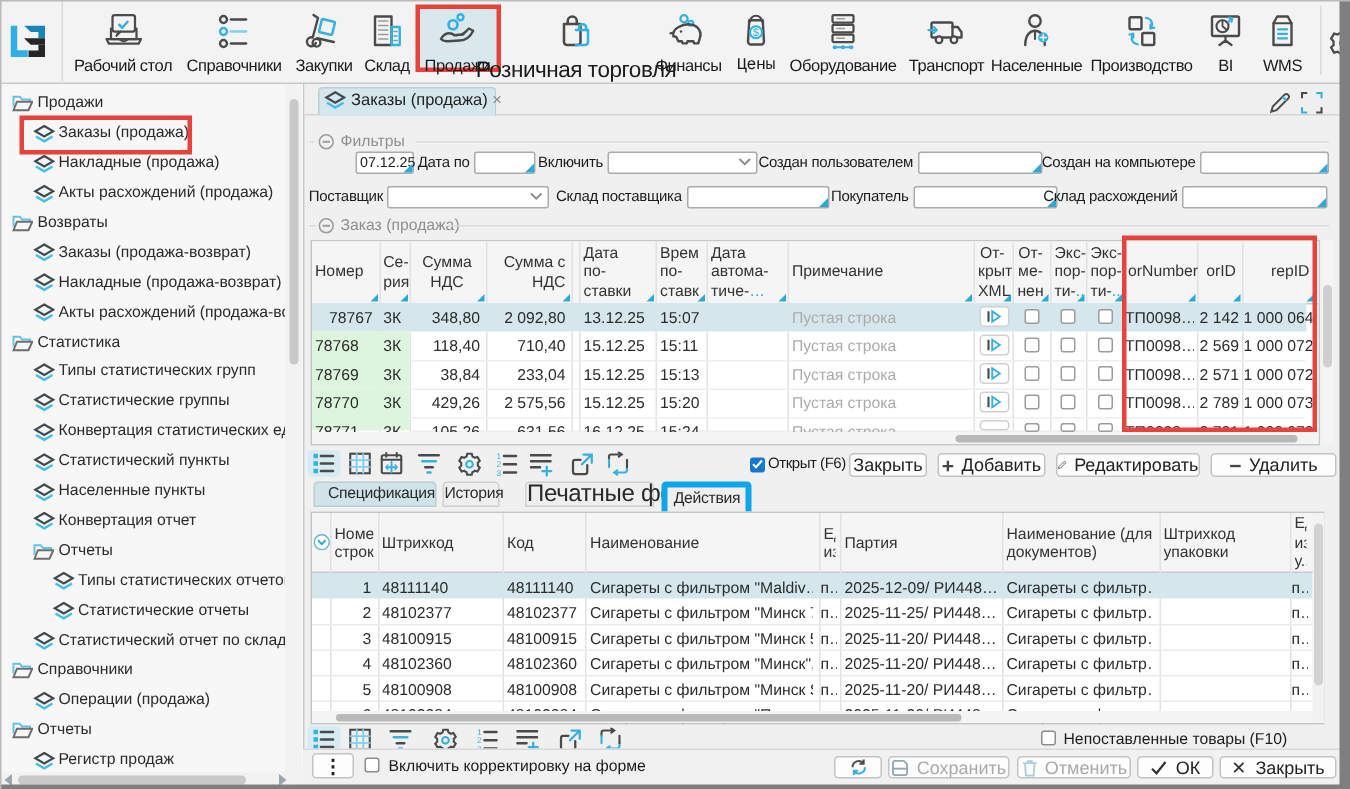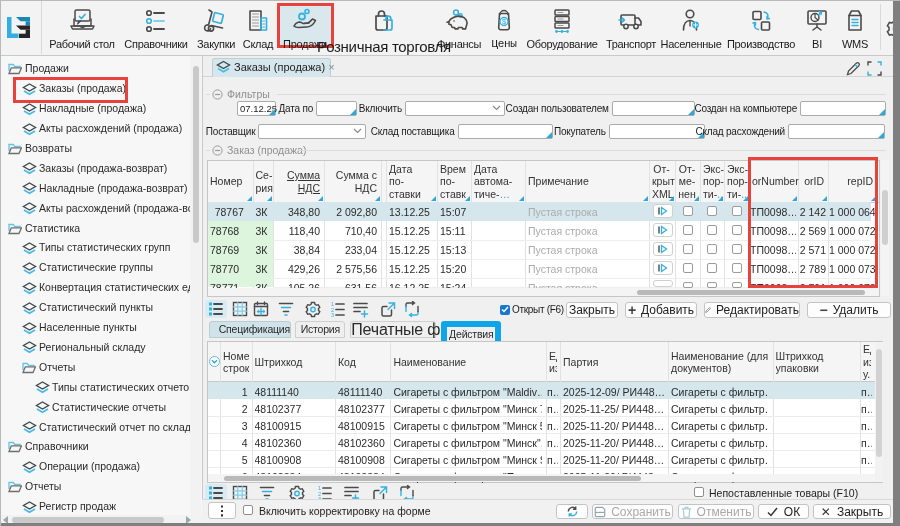--- a/index.html
+++ b/index.html
@@ -209,21 +209,21 @@
 <div class="lbl" style="left:39px;top:301.1px;max-width:153px;overflow:hidden;color:#2a2a2a;font-size:10.5px;">Статистический пункты</div>
 <svg class="ab" style="left:22px;top:321.5px" width="15" height="13" viewBox="0 0 15 13" fill="none">
     <path d="M2 8 l5.5 3.2 L13 8" stroke="#45bdea" stroke-width="1.6"></path>
     <path d="M7.5 1 L13.5 4.5 7.5 8 1.5 4.5 Z" fill="#f7f7f7" stroke="#3f4a4f" stroke-width="1.4"></path>
   </svg>
 <div class="lbl" style="left:39px;top:321.0px;max-width:153px;overflow:hidden;color:#2a2a2a;font-size:10.5px;">Населенные пункты</div>
 <svg class="ab" style="left:22px;top:341.4px" width="15" height="13" viewBox="0 0 15 13" fill="none">
     <path d="M2 8 l5.5 3.2 L13 8" stroke="#45bdea" stroke-width="1.6"></path>
     <path d="M7.5 1 L13.5 4.5 7.5 8 1.5 4.5 Z" fill="#f7f7f7" stroke="#3f4a4f" stroke-width="1.4"></path>
   </svg>
-<div class="lbl" style="left:39px;top:340.9px;max-width:153px;overflow:hidden;color:#2a2a2a;font-size:10.5px;">Региональный складу</div>
+<div class="lbl" style="left:39px;top:340.9px;max-width:153px;overflow:hidden;color:#2a2a2a;font-size:10.5px;">Конвертация отчет</div>
 <svg class="ab" style="left:22px;top:361.8px" width="14" height="12" viewBox="0 0 14 12" fill="none">
     <path d="M1 8 V1.5 h4.2 l1.5 1.8 H12 V4.5" stroke="#62c3e8" stroke-width="1.3"></path>
     <path d="M1 10.5 L3.3 4.8 H13.5 L11 10.5 Z" stroke="#6e6e6e" stroke-width="1.3"></path>
   </svg>
 <div class="lbl" style="left:39px;top:360.8px;max-width:153px;overflow:hidden;color:#2a2a2a;font-size:10.5px;">Отчеты</div>
 <svg class="ab" style="left:35px;top:381.2px" width="15" height="13" viewBox="0 0 15 13" fill="none">
     <path d="M2 8 l5.5 3.2 L13 8" stroke="#45bdea" stroke-width="1.6"></path>
     <path d="M7.5 1 L13.5 4.5 7.5 8 1.5 4.5 Z" fill="#f7f7f7" stroke="#3f4a4f" stroke-width="1.4"></path>
   </svg>
 <div class="lbl" style="left:52px;top:380.7px;max-width:140px;overflow:hidden;color:#2a2a2a;font-size:10.5px;">Типы статистических отчетов</div>
@@ -357,21 +357,21 @@
 <div class="ab" style="left:700.0px;top:161px;width:1px;height:127px;background:#e2e2e2;"></div>
 <div class="ab" style="left:724.0px;top:161px;width:1px;height:127px;background:#e2e2e2;"></div>
 <div class="ab" style="left:749.0px;top:161px;width:1px;height:127px;background:#e2e2e2;"></div>
 <div class="ab" style="left:798.0px;top:161px;width:1px;height:127px;background:#e2e2e2;"></div>
 <div class="ab" style="left:828.0px;top:161px;width:1px;height:127px;background:#e2e2e2;"></div>
 <div class="ab" style="left:877.0px;top:161px;width:1px;height:127px;background:#e2e2e2;"></div>
 <div class="hcell" style="left:210.0px;top:175.2px;width:38.5px;text-align:left;line-height:12.5px;">Номер</div>
 <div class="ab" style="left:246.5px;top:196px;width:0;height:0;border-left:5px solid transparent;border-bottom:5px solid #2da9d7;"></div>
 <div class="hcell" style="left:255.5px;top:169.0px;width:13.5px;text-align:left;line-height:12.5px;">Се-<br>рия</div>
 <div class="ab" style="left:267.0px;top:196px;width:0;height:0;border-left:5px solid transparent;border-bottom:5px solid #2da9d7;"></div>
-<div class="hcell" style="left:276.0px;top:169.0px;width:44.0px;text-align:right;line-height:12.5px;text-decoration:underline;">Сумма<br>НДС</div>
+<div class="hcell" style="left:276.0px;top:169.0px;width:44.0px;text-align:center;line-height:12.5px;">Сумма<br>НДС</div>
 <div class="ab" style="left:318.0px;top:196px;width:0;height:0;border-left:5px solid transparent;border-bottom:5px solid #2da9d7;"></div>
 <div class="hcell" style="left:327.0px;top:169.0px;width:50.0px;text-align:right;line-height:12.5px;">Сумма с<br>НДС</div>
 <div class="ab" style="left:375.0px;top:196px;width:0;height:0;border-left:5px solid transparent;border-bottom:5px solid #2da9d7;"></div>
 <div class="hcell" style="left:389.0px;top:162.8px;width:44.0px;text-align:left;line-height:12.5px;">Дата<br>по-<br>ставки</div>
 <div class="ab" style="left:431.0px;top:196px;width:0;height:0;border-left:5px solid transparent;border-bottom:5px solid #2da9d7;"></div>
 <div class="hcell" style="left:440.0px;top:162.8px;width:27.0px;text-align:left;line-height:12.5px;">Врем<br>по-<br>ставк</div>
 <div class="ab" style="left:465.0px;top:196px;width:0;height:0;border-left:5px solid transparent;border-bottom:5px solid #2da9d7;"></div>
 <div class="hcell" style="left:474.0px;top:162.8px;width:47.0px;text-align:left;line-height:12.5px;">Дата<br>автома-<br>тиче-<span class="cy">…</span></div>
 <div class="ab" style="left:519.0px;top:196px;width:0;height:0;border-left:5px solid transparent;border-bottom:5px solid #2da9d7;"></div>
 <div class="hcell" style="left:528.0px;top:175.2px;width:117.0px;text-align:left;line-height:12.5px;">Примечание</div>
@@ -384,21 +384,21 @@
 <div class="ab" style="left:718.0px;top:196px;width:0;height:0;border-left:5px solid transparent;border-bottom:5px solid #2da9d7;"></div>
 <div class="hcell" style="left:727.0px;top:162.8px;width:18.0px;text-align:center;line-height:12.5px;">Экс-<br>пор-<br>ти-<span class="cy">..</span></div>
 <div class="ab" style="left:743.0px;top:196px;width:0;height:0;border-left:5px solid transparent;border-bottom:5px solid #2da9d7;"></div>
 <div class="hcell" style="left:752.0px;top:175.2px;width:42.0px;text-align:left;line-height:12.5px;">orNumber</div>
 <div class="ab" style="left:792.0px;top:196px;width:0;height:0;border-left:5px solid transparent;border-bottom:5px solid #2da9d7;"></div>
 <div class="hcell" style="left:801.0px;top:175.2px;width:23.0px;text-align:right;line-height:12.5px;">orID</div>
 <div class="ab" style="left:822.0px;top:196px;width:0;height:0;border-left:5px solid transparent;border-bottom:5px solid #2da9d7;"></div>
 <div class="hcell" style="left:831.0px;top:175.2px;width:42.0px;text-align:right;line-height:12.5px;">repID</div>
 <div class="ab" style="left:871.0px;top:196px;width:0;height:0;border-left:5px solid transparent;border-bottom:5px solid #2da9d7;"></div>
 <div class="ab" style="left:208px;top:202px;width:663px;height:19px;background:#d5e7ec;"></div>
-<div class="cell" style="left:210.0px;top:206px;width:38.5px;text-align:center;color:#2b2b2b;">78767</div>
+<div class="cell" style="left:210.0px;top:206px;width:38.5px;text-align:right;color:#2b2b2b;">78767</div>
 <div class="cell" style="left:255.5px;top:206px;width:13.5px;text-align:left;color:#2b2b2b;">3К</div>
 <div class="cell" style="left:276.0px;top:206px;width:44.0px;text-align:right;color:#2b2b2b;">348,80</div>
 <div class="cell" style="left:327.0px;top:206px;width:50.0px;text-align:right;color:#2b2b2b;">2 092,80</div>
 <div class="cell" style="left:389.0px;top:206px;width:44.0px;text-align:left;color:#2b2b2b;">13.12.25</div>
 <div class="cell" style="left:440.0px;top:206px;width:27.0px;text-align:left;color:#2b2b2b;">15:07</div>
 <div class="cell" style="left:528.0px;top:206px;width:117.0px;text-align:left;color:#ababab;">Пустая строка</div>
 <div class="cell" style="left:750.0px;top:206px;width:46.0px;text-align:left;color:#2b2b2b;">ТП0098…</div>
 <div class="cell" style="left:799.0px;top:206px;width:27.0px;text-align:right;color:#2b2b2b;">2 142</div>
 <div class="cell" style="left:829.0px;top:206px;width:46.0px;text-align:right;color:#2b2b2b;">1 000 064</div>
 <div class="ab" style="left:652.5px;top:204px;width:20px;height:14px;background:#fff;border:1px solid #d0d0d0;border-radius:3px;box-sizing:border-box;"></div>
@@ -543,23 +543,23 @@
   </svg>
 <div class="lbl" style="left:512px;top:304px;font-size:10px;letter-spacing:-0.3px;">Открыт (F6)</div>
 <div class="btn" style="left:566.0px;top:302px;width:52.0px;height:16px;font-size:12px;color:#222;">Закрыть</div>
 <div class="btn" style="left:625.0px;top:302px;width:72.0px;height:16px;font-size:12px;color:#222;"><span style="font-size:14px;margin-right:5px;font-weight:bold;color:#444;">+</span>Добавить</div>
 <div class="btn" style="left:704.0px;top:302px;width:96.0px;height:16px;font-size:12px;color:#222;"><svg width="12" height="12" viewBox="0 0 15 15" fill="none" style="margin-right:5px">
       <path d="M1.5 13.5 L2.5 10 10.5 2 a1.8 1.8 0 0 1 2.5 2.5 L5 12.5 Z" stroke="#4a4a4a" stroke-width="1.3"></path>
       <path d="M9 3.5 l2.5 2.5" stroke="#35b1e0" stroke-width="1.3"></path>
     </svg>Редактировать</div>
 <div class="btn" style="left:807.0px;top:302px;width:84.0px;height:16px;font-size:12px;color:#222;"><span style="font-size:14px;margin-right:5px;font-weight:bold;color:#444;">−</span>Удалить</div>
 <div class="ab" style="left:208.5px;top:321px;width:82.5px;height:17px;background:#cfe3e9;border:1px solid #b9cdd3;border-radius:3px 3px 0 0;box-sizing:border-box;font-size:10.5px;letter-spacing:-0.2px;color:#2a2a2a;text-align:right;line-height:15px;white-space:nowrap;">Спецификация</div>
-<div class="ab" style="left:295.3px;top:321px;width:50.0px;height:17px;background:#efefef;border:1px solid #cfcfcf;border-radius:3px 3px 0 0;box-sizing:border-box;font-size:10.5px;letter-spacing:-0.2px;color:#2a2a2a;text-align:center;line-height:15px;white-space:nowrap;">История</div>
+<div class="ab" style="left:295.3px;top:321px;width:38px;height:17px;background:#efefef;border:1px solid #cfcfcf;border-radius:3px 3px 0 0;box-sizing:border-box;font-size:10.5px;letter-spacing:-0.2px;color:#2a2a2a;text-align:center;line-height:15px;white-space:nowrap;">История</div>
 <div class="ab" style="left:350.3px;top:321px;width:86.0px;height:17px;background:#efefef;border:1px solid #cfcfcf;border-radius:3px 3px 0 0;box-sizing:border-box;font-size:16px;letter-spacing:-0.2px;color:#2a2a2a;text-align:center;line-height:15px;white-space:nowrap;">Печатные формы</div>
-<div class="ab" style="left:441.3px;top:321px;width:60.0px;height:27px;background:#efefef;border:6px solid #0ea5e9;border-radius:3px 3px 0 0;box-sizing:border-box;font-size:10.5px;letter-spacing:-0.2px;color:#2a2a2a;text-align:center;line-height:15px;white-space:nowrap;">Действия</div>
+<div class="ab" style="left:441.3px;top:321px;width:60.0px;height:27px;background:#efefef;border:4px solid #0ea5e9;border-radius:3px 3px 0 0;box-sizing:border-box;font-size:10.5px;letter-spacing:-0.2px;color:#2a2a2a;text-align:center;line-height:15px;white-space:nowrap;">Действия</div>
 <div class="ab" style="left:207px;top:341px;width:676px;height:142px;background:#fff;border:1px solid #c6c6c6;box-sizing:border-box;"></div>
 <div class="ab" style="left:208px;top:342px;width:674px;height:40px;background:#f5f5f5;border-bottom:1px solid #c9c9c9;box-sizing:border-box;"></div>
 <div class="ab" style="left:220.0px;top:342px;width:1px;height:132px;background:#e2e2e2;"></div>
 <div class="ab" style="left:251.5px;top:342px;width:1px;height:132px;background:#e2e2e2;"></div>
 <div class="ab" style="left:335.0px;top:342px;width:1px;height:132px;background:#e2e2e2;"></div>
 <div class="ab" style="left:390.4px;top:342px;width:1px;height:132px;background:#e2e2e2;"></div>
 <div class="ab" style="left:546.0px;top:342px;width:1px;height:132px;background:#e2e2e2;"></div>
 <div class="ab" style="left:560.0px;top:342px;width:1px;height:132px;background:#e2e2e2;"></div>
 <div class="ab" style="left:668.0px;top:342px;width:1px;height:132px;background:#e2e2e2;"></div>
 <div class="ab" style="left:772.6px;top:342px;width:1px;height:132px;background:#e2e2e2;"></div>

